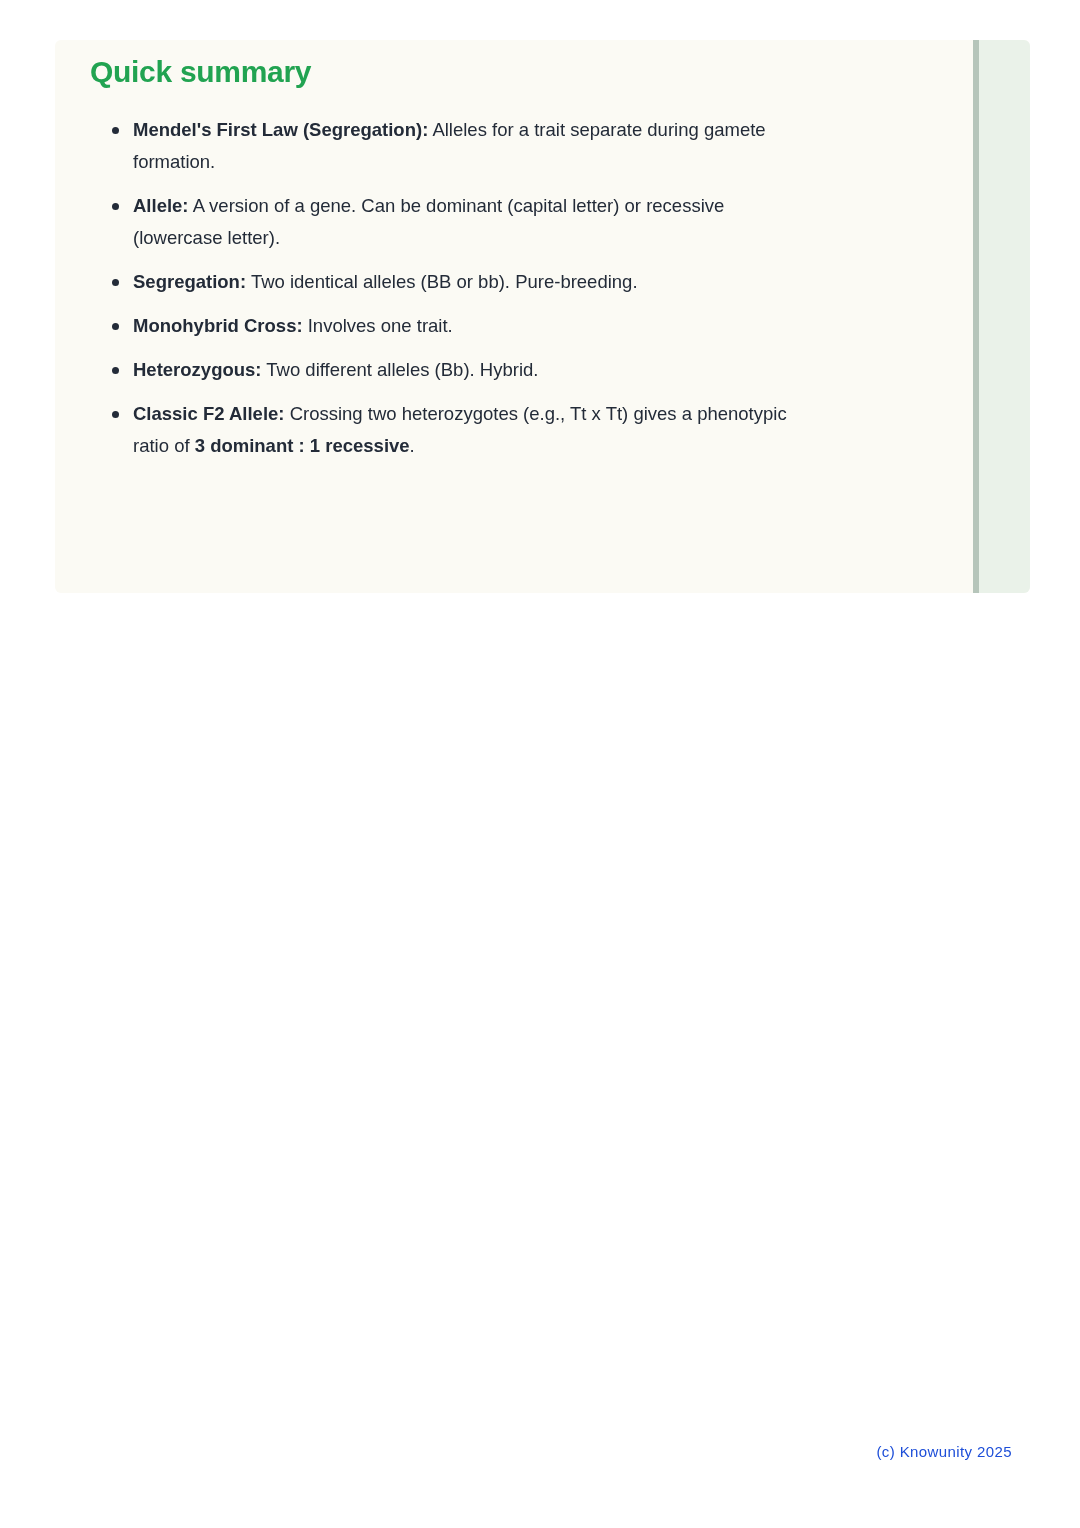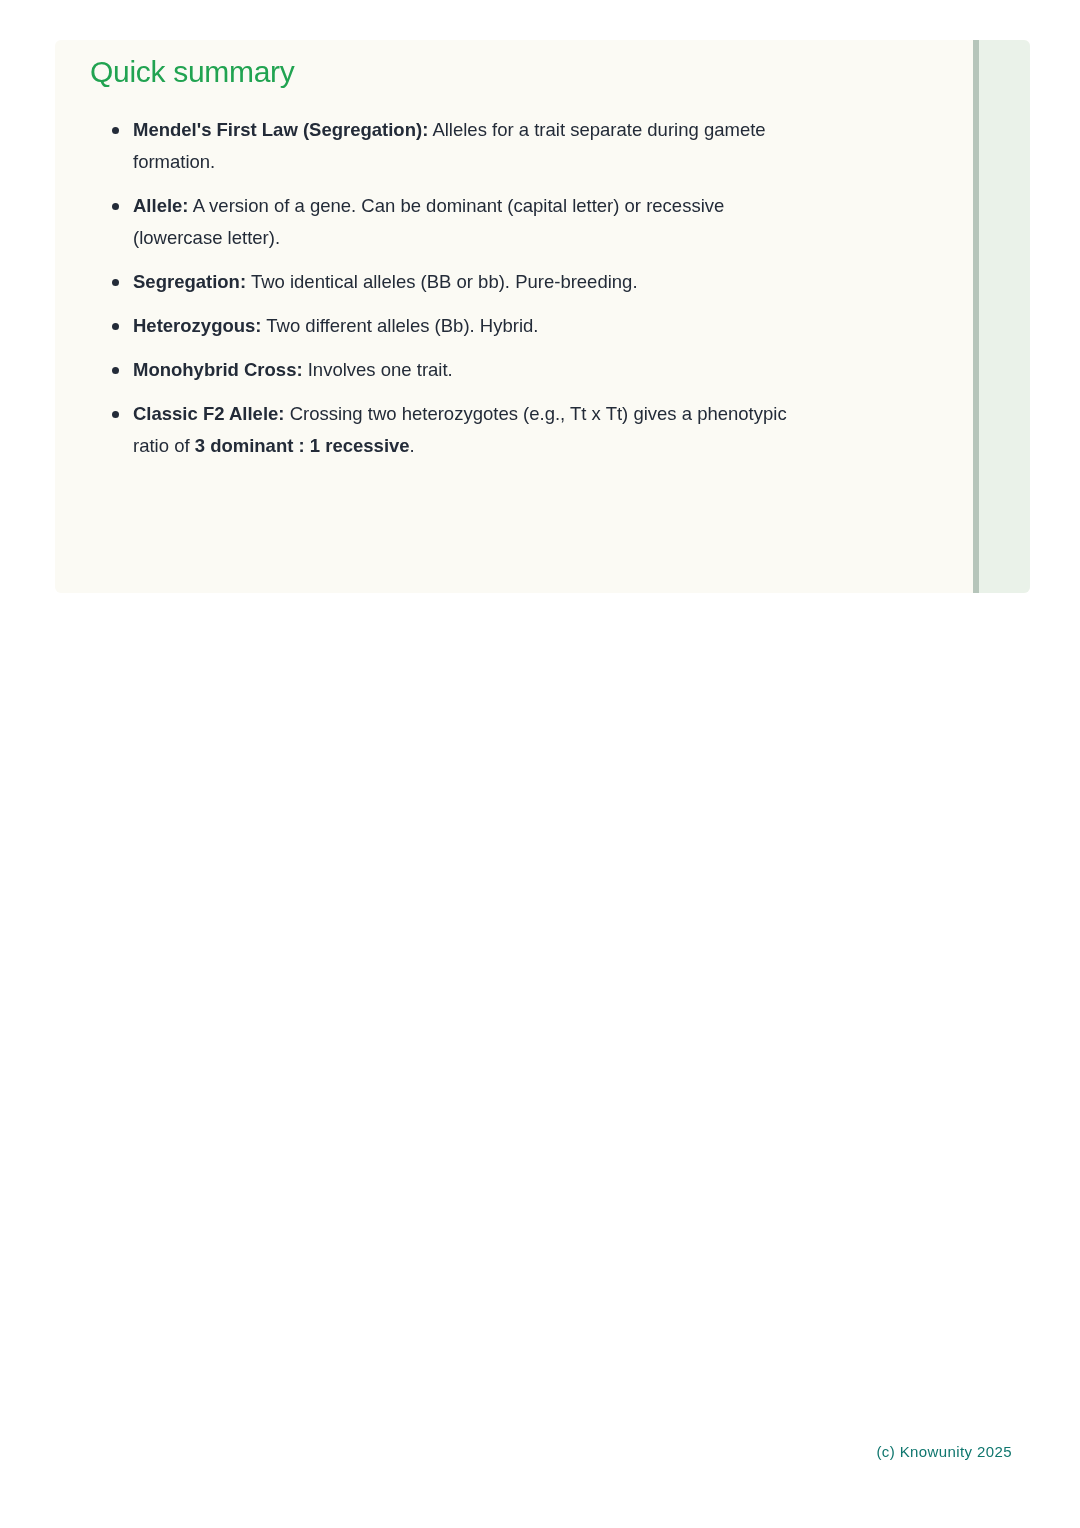--- a/index.html
+++ b/index.html
@@ -34,21 +34,21 @@
     width: 57px;
     box-sizing: border-box;
     background: #EAF2E9;
     border-left: 6px solid #B6C5BA;
     border-radius: 0 6px 6px 0;
   }
   .card-title {
     margin: 0 0 24px 0;
     font-size: 30px;
     line-height: 36px;
-    font-weight: normal;
+    font-weight: bold;
     color: #21A351;
     letter-spacing: -0.3px;
   }
   .summary-list {
     list-style: none;
     margin: 8px;
     padding: 0;
     max-width: 700px;
   }
   .summary-item {
@@ -73,21 +73,21 @@
   }
   .item-text b {
     font-weight: bold;
   }
   .page-footer {
     position: absolute;
     top: 1443px;
     right: 68px;
     font-size: 15px;
     letter-spacing: 0.4px;
-    color: #0f766e;
+    color: #1d4ed8;
   }
 </style>
 </head>
 <body>
 
 <div class="page">
 
   <section class="summary-card">
     <div class="accent-strip"></div>
 
@@ -101,25 +101,25 @@
       <li class="summary-item">
         <span class="dot"></span>
         <p class="item-text"><b>Allele:</b><span> A version of a gene. Can be dominant (capital letter) or recessive (lowercase letter).</span><b></b><span></span></p>
       </li>
       <li class="summary-item">
         <span class="dot"></span>
         <p class="item-text"><b>Segregation:</b><span> Two identical alleles (BB or bb). Pure-breeding.</span><b></b><span></span></p>
       </li>
       <li class="summary-item">
         <span class="dot"></span>
-        <p class="item-text"><b>Heterozygous:</b><span> Two different alleles (Bb). Hybrid.</span><b></b><span></span></p>
+        <p class="item-text"><b>Monohybrid Cross:</b><span> Involves one trait.</span><b></b><span></span></p>
       </li>
       <li class="summary-item">
         <span class="dot"></span>
-        <p class="item-text"><b>Monohybrid Cross:</b><span> Involves one trait.</span><b></b><span></span></p>
+        <p class="item-text"><b>Heterozygous:</b><span> Two different alleles (Bb). Hybrid.</span><b></b><span></span></p>
       </li>
       <li class="summary-item">
         <span class="dot"></span>
         <p class="item-text"><b>Classic F2 Allele:</b><span> Crossing two heterozygotes (e.g., Tt x Tt) gives a phenotypic ratio of </span><b>3 dominant : 1 recessive</b><span>.</span></p>
       </li>
     </ul>
   </section>
 
   <footer class="page-footer">(c) Knowunity 2025</footer>
 

